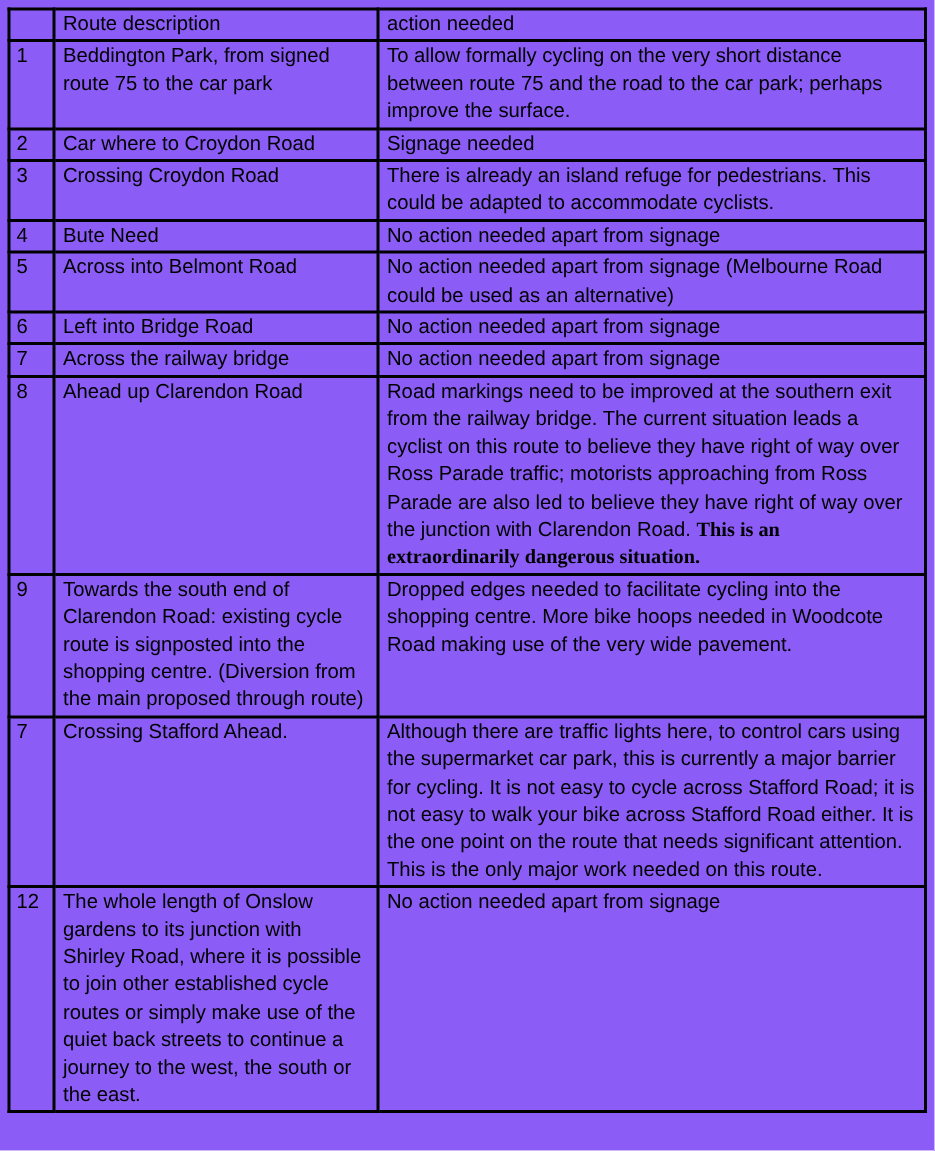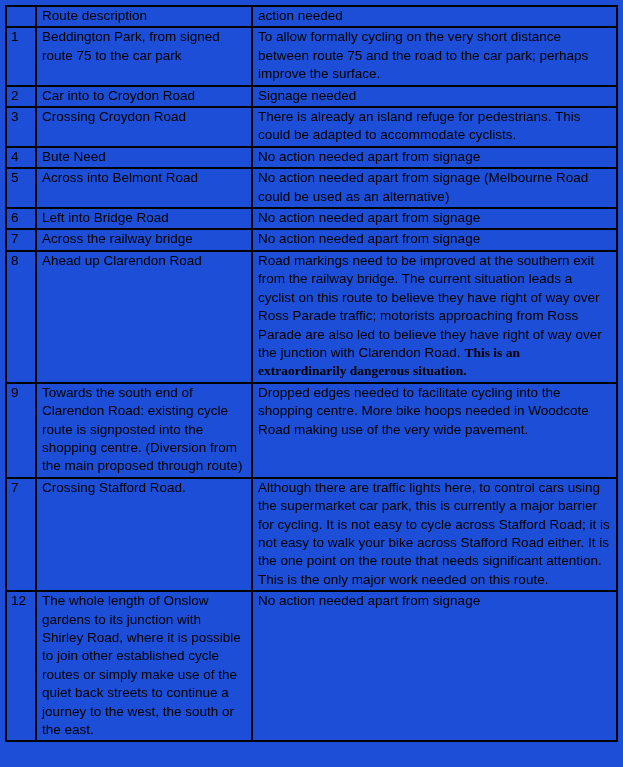--- a/index.html
+++ b/index.html
@@ -5,21 +5,21 @@
   html, body {
     margin: 0;
     padding: 0;
     background: #ffffff;
   }
   .page {
     width: 623px;
     height: 767px;
     box-sizing: border-box;
     padding: 5px 7px 5px 5px;
-    background: #1d4ed8;
+    background: #8b5cf6;
     overflow: hidden;
     font-family: "Liberation Sans", sans-serif;
     color: #000000;
   }
   table.route-table {
     border-collapse: collapse;
     table-layout: fixed;
     width: 611px;
     font-size: 13.5px;
     line-height: 18.4px;
@@ -62,21 +62,21 @@
       </tr>
     </thead>
     <tbody>
         <tr>
           <td class="col-num">1</td>
           <td class="col-desc">Beddington Park, from signed route 75 to the car park</td>
           <td class="col-action">To allow formally cycling on the very short distance between route 75 and the road to the car park; perhaps improve the surface.</td>
         </tr>
         <tr>
           <td class="col-num">2</td>
-          <td class="col-desc">Car into to Croydon Road</td>
+          <td class="col-desc">Car where to Croydon Road</td>
           <td class="col-action">Signage needed</td>
         </tr>
         <tr>
           <td class="col-num">3</td>
           <td class="col-desc">Crossing Croydon Road</td>
           <td class="col-action">There is already an island refuge for pedestrians. This could be adapted to accommodate cyclists.</td>
         </tr>
         <tr>
           <td class="col-num">4</td>
           <td class="col-desc">Bute Need</td>
@@ -102,21 +102,21 @@
           <td class="col-desc">Ahead up Clarendon Road</td>
           <td class="col-action">Road markings need to be improved at the southern exit from the railway bridge. The current situation leads a cyclist on this route to believe they have right of way over Ross Parade traffic; motorists approaching from Ross Parade are also led to believe they have right of way over the junction with Clarendon Road. <b>This is an extraordinarily dangerous situation.</b></td>
         </tr>
         <tr>
           <td class="col-num">9</td>
           <td class="col-desc">Towards the south end of Clarendon Road: existing cycle route is signposted into the shopping centre. (Diversion from the main proposed through route)</td>
           <td class="col-action">Dropped edges needed to facilitate cycling into the shopping centre. More bike hoops needed in Woodcote Road making use of the very wide pavement.</td>
         </tr>
         <tr>
           <td class="col-num">7</td>
-          <td class="col-desc">Crossing Stafford Road.</td>
+          <td class="col-desc">Crossing Stafford Ahead.</td>
           <td class="col-action">Although there are traffic lights here, to control cars using the supermarket car park, this is currently a major barrier for cycling. It is not easy to cycle across Stafford Road; it is not easy to walk your bike across Stafford Road either. It is the one point on the route that needs significant attention. This is the only major work needed on this route.</td>
         </tr>
         <tr>
           <td class="col-num">12</td>
           <td class="col-desc">The whole length of Onslow gardens to its junction with Shirley Road, where it is possible to join other established cycle routes or simply make use of the quiet back streets to continue a journey to the west, the south or the east.</td>
           <td class="col-action">No action needed apart from signage</td>
         </tr>
       </tbody>
   </table>
 </div>

